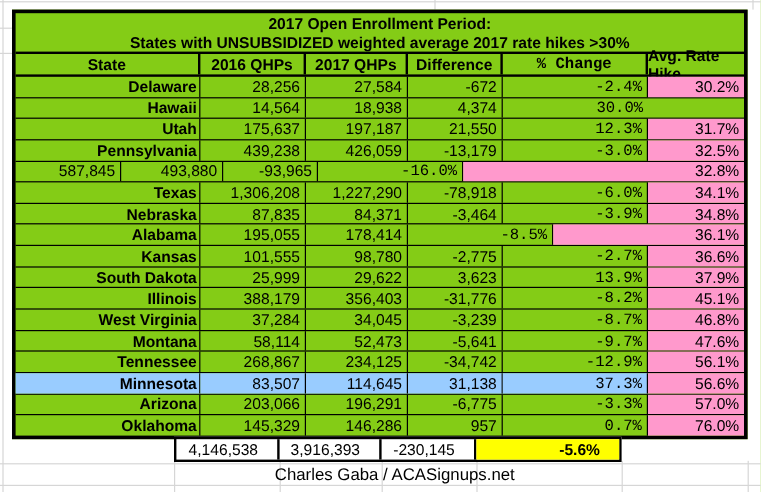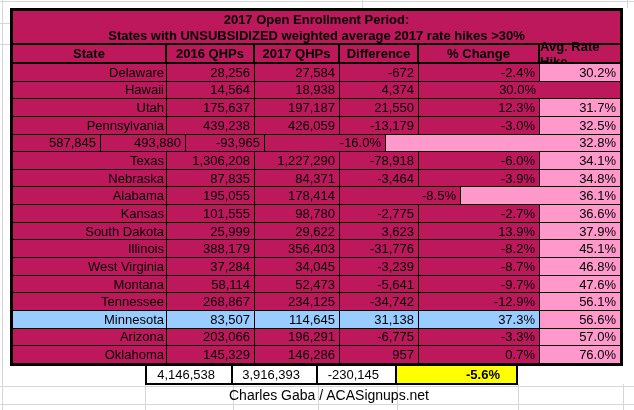--- a/index.html
+++ b/index.html
@@ -9,21 +9,21 @@
     -webkit-font-smoothing:antialiased;
   }
   
   .gl{position:absolute;background:#d6d6d6;}
   .gl.v{width:1px;}
   .gl.h{height:1px;}
 
   
   .tbl{
     position:absolute;left:10px;top:8px;width:613px;height:358px;
-    box-sizing:border-box;border:3px solid #000;background:#be185d;
+    box-sizing:border-box;border:3px solid #000;background:#84cc16;
     display:flex;flex-direction:column;
   }
   .title{
     height:34px;box-sizing:border-box;border-bottom:2px solid #000;
     text-align:center;font-weight:bold;font-size:13px;line-height:16px;
     padding-top:1px;
   }
   .hdr{
     height:19px;box-sizing:border-box;border-bottom:2px solid #000;
     display:flex;font-weight:bold;font-size:13px;
@@ -38,31 +38,31 @@
     flex:1;display:flex;box-sizing:border-box;border-bottom:1px solid #000;
     font-size:13px;
   }
   .row:last-child{border-bottom:none;}
   .row .c{
     display:flex;align-items:center;justify-content:flex-end;
     box-sizing:border-box;border-right:1px solid #000;
     padding-right:4px;white-space:nowrap;overflow:hidden;
   }
   .row .c:last-child{border-right:none;}
-  .row .state{font-weight:normal;padding-right:2px;}
+  .row .state{font-weight:bold;padding-right:2px;}
   .row .avg{background:var(--rate-hike-bg);}
   .row.hl .c{background:var(--highlight-row-bg);}
   .row.hl .c.avg{background:var(--rate-hike-bg);}
 
   
   .w-state{width:154px;}
   .w-q16{width:88px;}
   .w-q17{width:85px;}
   .w-diff{width:79px;}
-  .w-pct{width:121px;}
+  .w-pct{width:121px;font-family:Liberation Mono, monospace;}
   .w-avg{flex:1;}
 
   
   .totals{
     position:absolute;left:145px;top:364px;width:373px;height:21px;
     box-sizing:border-box;border:2px solid #000;display:flex;
     background:#fff;font-size:13px;
   }
   .totals .c{
     display:flex;align-items:center;justify-content:flex-end;

